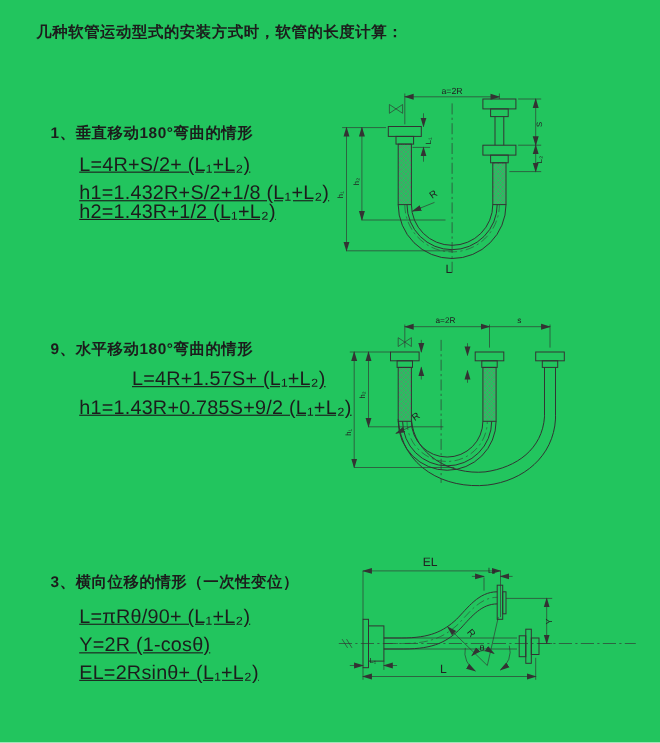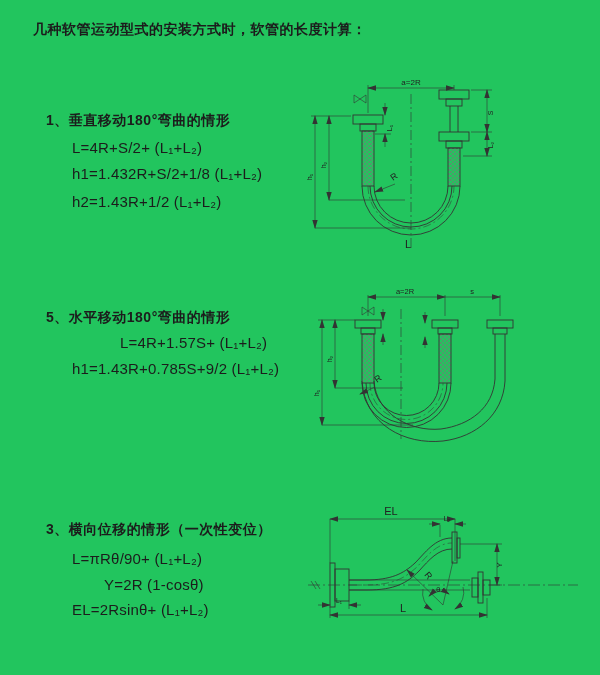--- a/index.html
+++ b/index.html
@@ -1,44 +1,44 @@
 <!DOCTYPE html>
 <html><head>
 <meta charset="utf-8">
 <style>
   html,body{margin:0;padding:0;background:#fff;}
   .page{position:relative;width:600px;height:675px;background:#22c55e;overflow:hidden;
         font-family:"Liberation Sans","DejaVu Sans",sans-serif;color:#1c1c1c;}
   .abs{position:absolute;white-space:nowrap;}
   .zh{font-weight:700;font-size:14px;letter-spacing:.5px;}
-  .formula{font-size:15px;letter-spacing:.2px;font-weight:400;}
+  .formula{font-size:18px;letter-spacing:.2px;font-weight:400;text-decoration:underline;}
   svg.diagram{position:absolute;}
   svg text{font-family:"Liberation Sans","DejaVu Sans",sans-serif;fill:#222;}
   .thin{stroke:#333;stroke-width:.6;fill:none;}
   .med{stroke:#333;stroke-width:.9;fill:none;}
 </style>
 </head>
 <body>
 
 <div class="page">
 
   <div class="abs zh" style="left:33px;top:21px;">几种软管运动型式的安装方式时，软管的长度计算：</div>
 
   <div class="abs zh" style="left:46px;top:112px;text-align:right;">1、垂直移动180°弯曲的情形</div>
   <div class="abs formula" style="left:72px;top:139px;">L=4R+S/2+ (L₁+L₂)</div>
   <div class="abs formula" style="left:72px;top:165px;">h1=1.432R+S/2+1/8 (L₁+L₂)</div>
-  <div class="abs formula" style="left:72px;top:193px;">h2=1.43R+1/2 (L₁+L₂)</div>
-
-  <div class="abs zh" style="left:46px;top:309px;">5、水平移动180°弯曲的情形</div>
+  <div class="abs formula" style="left:72px;top:182px;">h2=1.43R+1/2 (L₁+L₂)</div>
+
+  <div class="abs zh" style="left:46px;top:309px;">9、水平移动180°弯曲的情形</div>
   <div class="abs formula" style="left:72px;top:334px;margin-left:48px;">L=4R+1.57S+ (L₁+L₂)</div>
   <div class="abs formula" style="left:72px;top:360px;">h1=1.43R+0.785S+9/2 (L₁+L₂)</div>
 
   <div class="abs zh" style="left:46px;top:521px;text-align:right;">3、横向位移的情形（一次性变位）</div>
   <div class="abs formula" style="left:72px;top:550px;">L=πRθ/90+ (L₁+L₂)</div>
-  <div class="abs formula" style="left:72px;top:576px;margin-left:32px;">Y=2R (1-cosθ)</div>
+  <div class="abs formula" style="left:72px;top:576px;">Y=2R (1-cosθ)</div>
   <div class="abs formula" style="left:72px;top:601px;">EL=2Rsinθ+ (L₁+L₂)</div>
 
   <svg class="diagram" style="left:305px;top:70px;" width="250" height="190" viewBox="0 0 250 190">
     <defs>
       <marker id="a1" viewBox="0 0 10 10" refX="9" refY="5" markerWidth="9" markerHeight="9" orient="auto-start-reverse" markerUnits="userSpaceOnUse">
         <path d="M0,2 L10,5 L0,8 Z" fill="#333"></path>
       </marker>
       <pattern id="ht1" width="4" height="4" patternUnits="userSpaceOnUse">
         <path d="M0,4 L4,0 M0,0 L4,4" stroke="#777" stroke-width="0.5"></path>
       </pattern>

